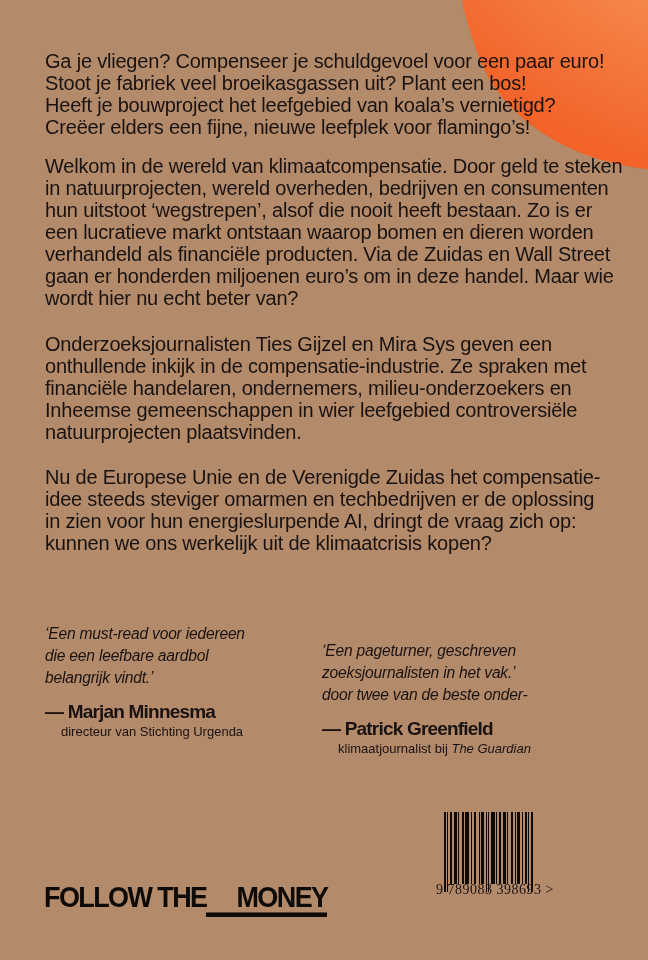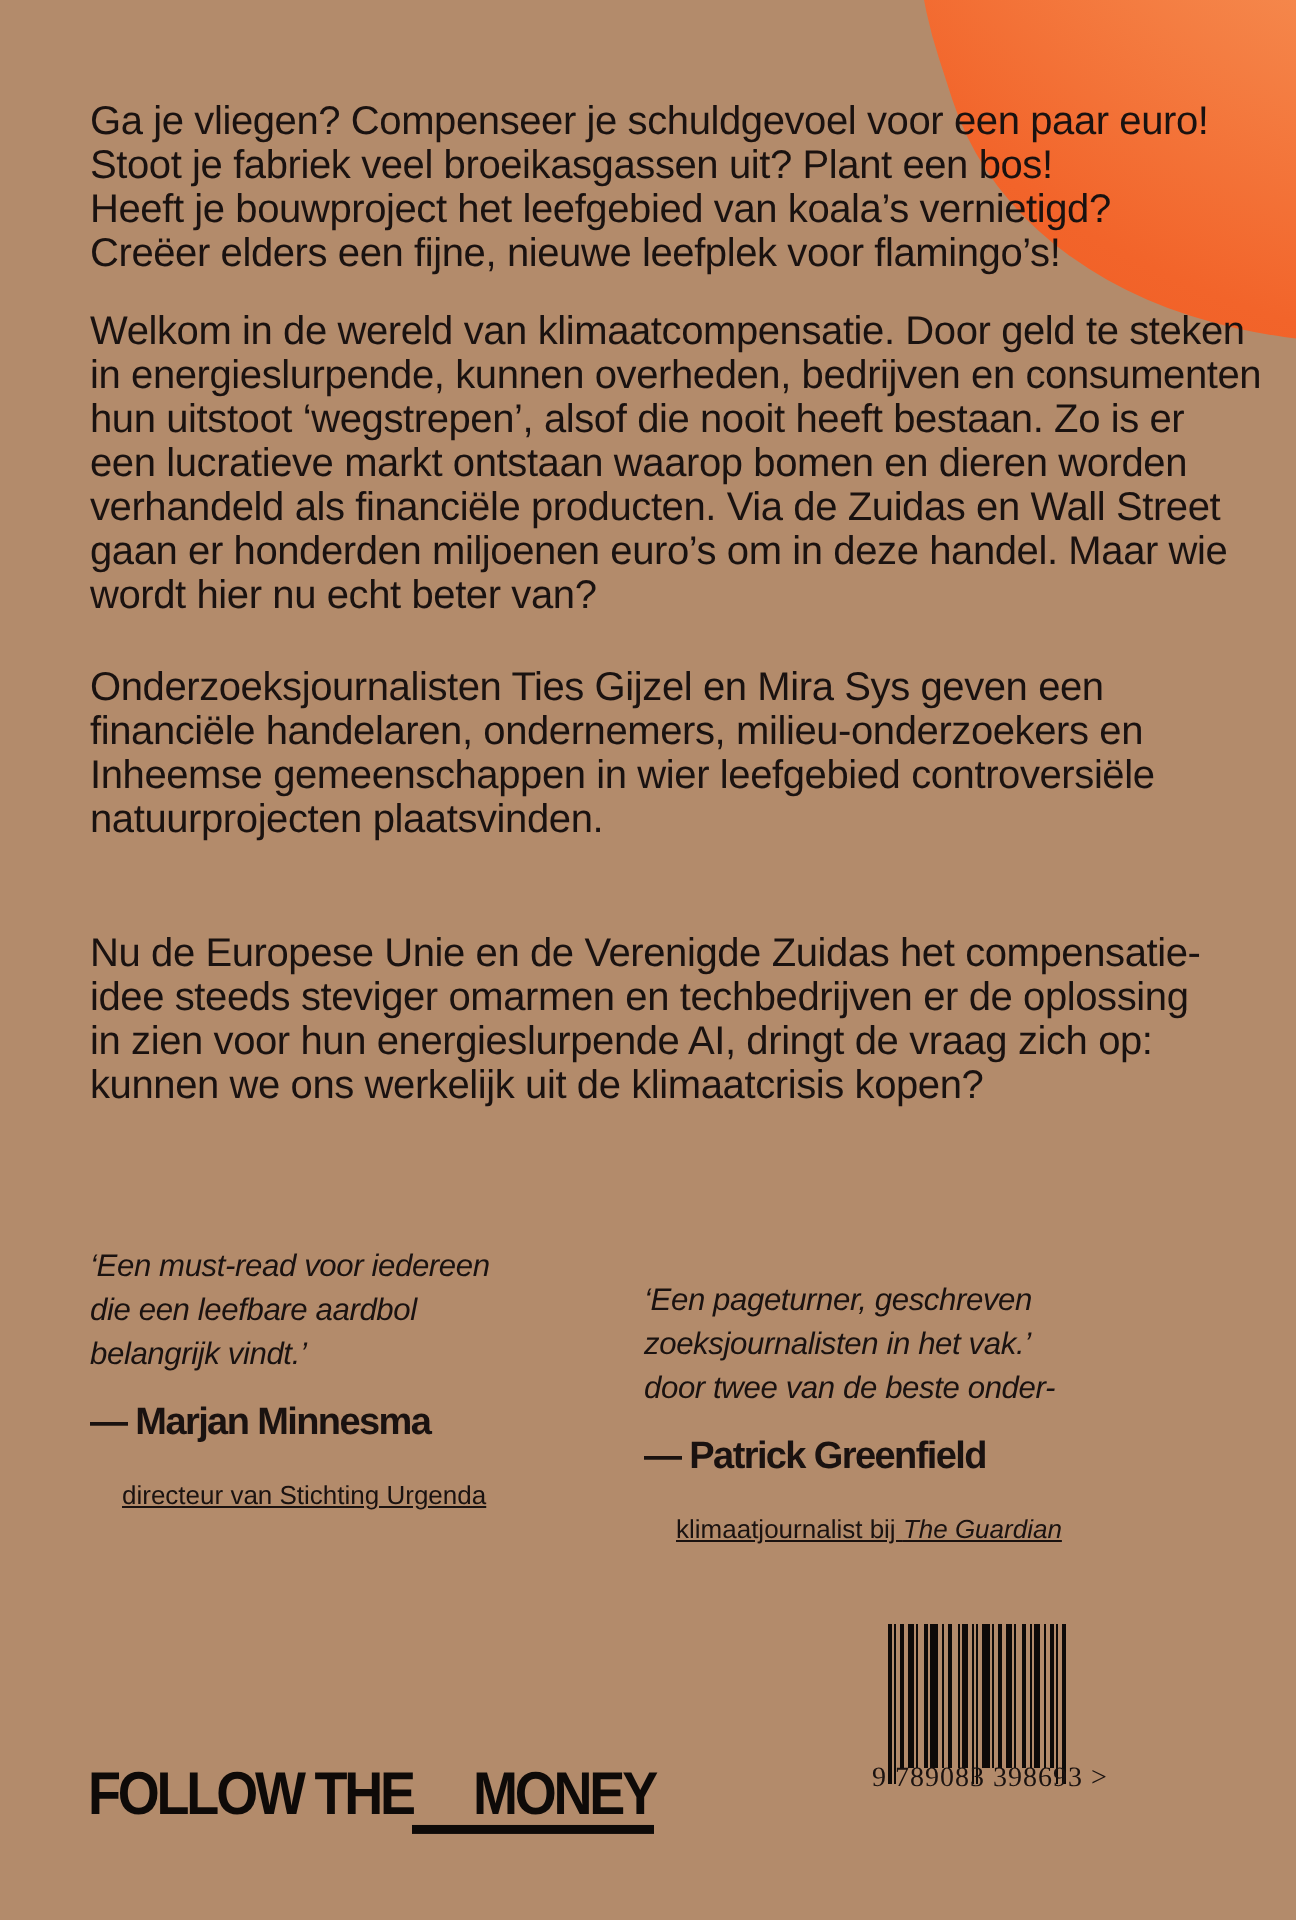--- a/index.html
+++ b/index.html
@@ -31,21 +31,21 @@
     .quote-col { position: absolute; width: 270px; }
     .quote-text {
       font-style: italic; font-size: 15.6px; line-height: 22px; letter-spacing: -0.2px;
     }
     .quote-text span.line { display: block; white-space: nowrap; }
     .quote-author {
       margin-top: 12px; font-weight: bold; font-size: 19px; line-height: 22px;
       letter-spacing: -0.8px; white-space: nowrap;
     }
     .quote-role {
-      margin-left: 16px; margin-top: 16px; font-size: 13px; line-height: 18px; white-space: nowrap; text-decoration: underline;
+      margin-left: 16px; margin-top: 0; font-size: 13px; line-height: 18px; white-space: nowrap;
     }
     .quote-role i { font-style: italic; text-align: right; }
     .logo {
       position: absolute; left: 44px; top: 880px;
       font-weight: bold; font-size: 27px; letter-spacing: -1.6px;
       transform: scaleY(1.12); transform-origin: left top;
       white-space: nowrap; color: #0e0a08;
     }
     .logo .money {
       display: inline-block; padding-left: 30px; border-bottom: 4px solid #0e0a08; line-height: 28px;
@@ -69,30 +69,31 @@
 
 <div class="para" style="top:50px;">
   <span class="line">Ga je vliegen? Compenseer je schuldgevoel voor een paar euro!</span>
   <span class="line">Stoot je fabriek veel broeikasgassen uit? Plant een bos!</span>
   <span class="line">Heeft je bouwproject het leefgebied van koala’s vernietigd?</span>
   <span class="line">Creëer elders een fijne, nieuwe leefplek voor flamingo’s!</span>
 </div>
 
 <div class="para" style="top:155px;">
   <span class="line">Welkom in de wereld van klimaatcompensatie. Door geld te steken</span>
-  <span class="line">in energieslurpende, kunnen overheden, bedrijven en consumenten</span>
+  <span class="line">in natuurprojecten, wereld overheden, bedrijven en consumenten</span>
   <span class="line">hun uitstoot ‘wegstrepen’, alsof die nooit heeft bestaan. Zo is er</span>
   <span class="line">een lucratieve markt ontstaan waarop bomen en dieren worden</span>
   <span class="line">verhandeld als financiële producten. Via de Zuidas en Wall Street</span>
   <span class="line">gaan er honderden miljoenen euro’s om in deze handel. Maar wie</span>
   <span class="line">wordt hier nu echt beter van?</span>
 </div>
 
 <div class="para" style="top:333px;">
   <span class="line">Onderzoeksjournalisten Ties Gijzel en Mira Sys geven een</span>
+  <span class="line">onthullende inkijk in de compensatie-industrie. Ze spraken met</span>
   <span class="line">financiële handelaren, ondernemers, milieu-onderzoekers en</span>
   <span class="line">Inheemse gemeenschappen in wier leefgebied controversiële</span>
   <span class="line">natuurprojecten plaatsvinden.</span>
 </div>
 
 <div class="para" style="top:466px;">
   <span class="line">Nu de Europese Unie en de Verenigde Zuidas het compensatie-</span>
   <span class="line">idee steeds steviger omarmen en techbedrijven er de oplossing</span>
   <span class="line">in zien voor hun energieslurpende AI, dringt de vraag zich op:</span>
   <span class="line">kunnen we ons werkelijk uit de klimaatcrisis kopen?</span>

